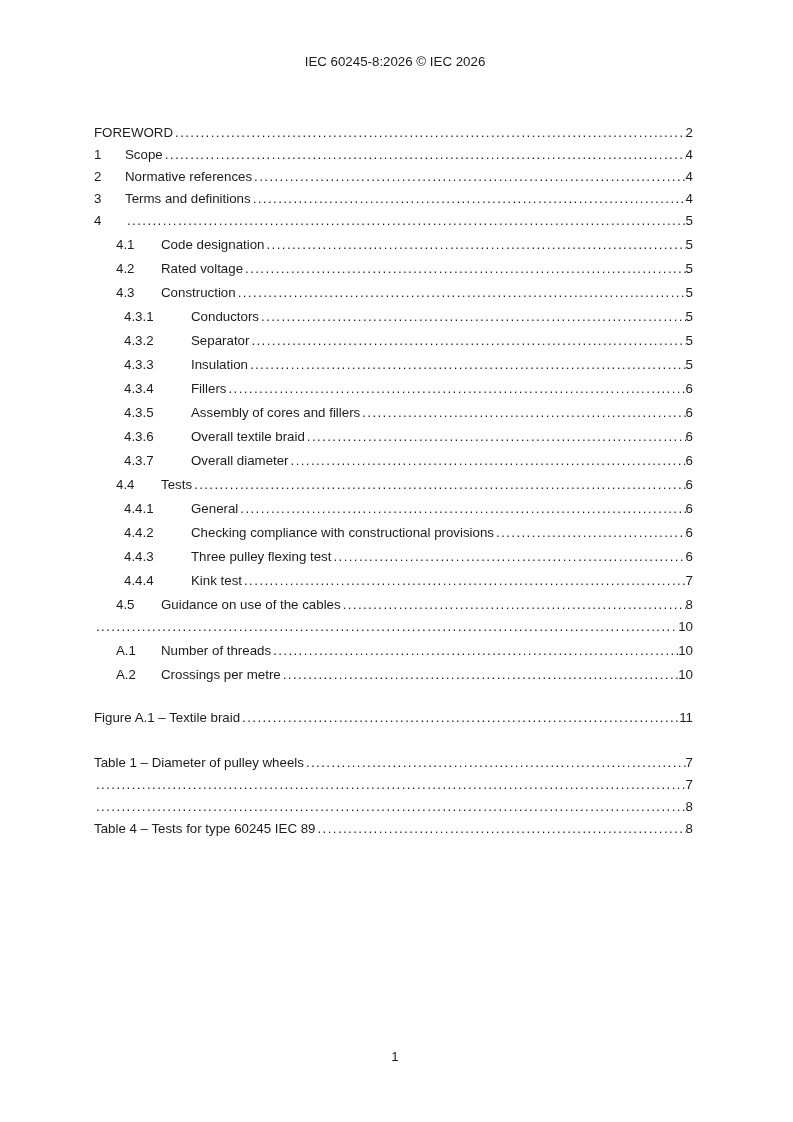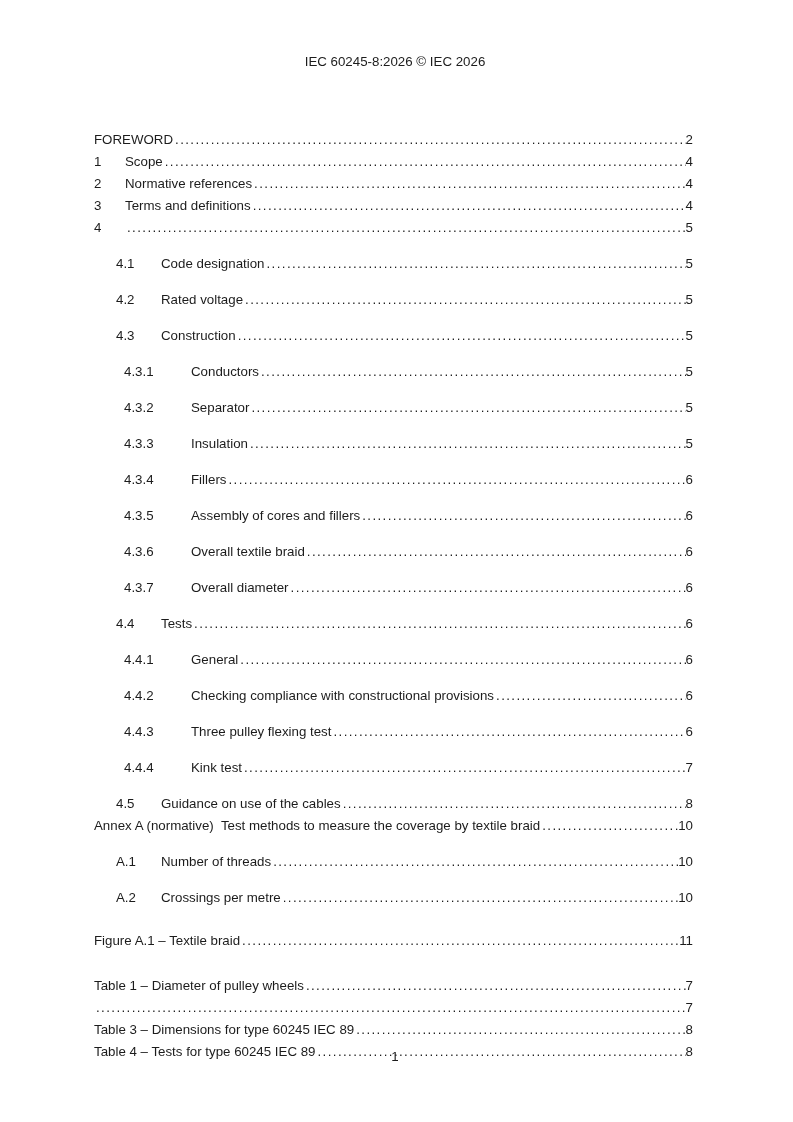--- a/index.html
+++ b/index.html
@@ -43,22 +43,22 @@
   }
   .toc-block { }
   .toc-row {
     display: flex;
     align-items: baseline;
     font-size: 13.3px;
     line-height: 16px;
     margin-top: 6px;
     white-space: nowrap;
   }
-  .toc-block .toc-row:first-child { margin-top: 7px; }
-  .toc-row.level2, .toc-row.level3 { margin-top: 20px; }
+  .toc-block .toc-row:first-child { margin-top: 0; }
+  .toc-row.level2, .toc-row.level3 { margin-top: 8px; }
   .toc-row.level2 { padding-left: 22px; }
   .toc-row.level3 { padding-left: 30px; }
   .toc-row .num { flex: none; }
   .toc-row.level1 .num { width: 31px; }
   .toc-row.level2 .num { width: 45px; }
   .toc-row.level3 .num { width: 67px; }
   .toc-row .label { flex: none; }
   .toc-row .dots {
     flex: 1 1 auto;
     overflow: hidden;
@@ -211,21 +211,20 @@
           <span class="dots"></span>
           <span class="pagenum">7</span>
         </div>
         <div class="toc-row level2">
           <span class="num">4.5</span>
           <span class="label">Guidance on use of the cables</span>
           <span class="dots"></span>
           <span class="pagenum">8</span>
         </div>
         <div class="toc-row level0">
-          <span class="label">Annex A (normative)&nbsp; Test methods to measure the coverage by textile braid</span>
           <span class="dots"></span>
           <span class="pagenum">10</span>
         </div>
         <div class="toc-row level2">
           <span class="num">A.1</span>
           <span class="label">Number of threads</span>
           <span class="dots"></span>
           <span class="pagenum">10</span>
         </div>
         <div class="toc-row level2">
@@ -246,21 +245,20 @@
         <div class="toc-row level0">
           <span class="label">Table 1 – Diameter of pulley wheels</span>
           <span class="dots"></span>
           <span class="pagenum">7</span>
         </div>
         <div class="toc-row level0">
           <span class="dots"></span>
           <span class="pagenum">7</span>
         </div>
         <div class="toc-row level0">
-          <span class="label">Table 3 – Dimensions for type 60245 IEC 89</span>
           <span class="dots"></span>
           <span class="pagenum">8</span>
         </div>
         <div class="toc-row level0">
           <span class="label">Table 4 – Tests for type 60245 IEC 89</span>
           <span class="dots"></span>
           <span class="pagenum">8</span>
         </div>
       </div>
   </div>

